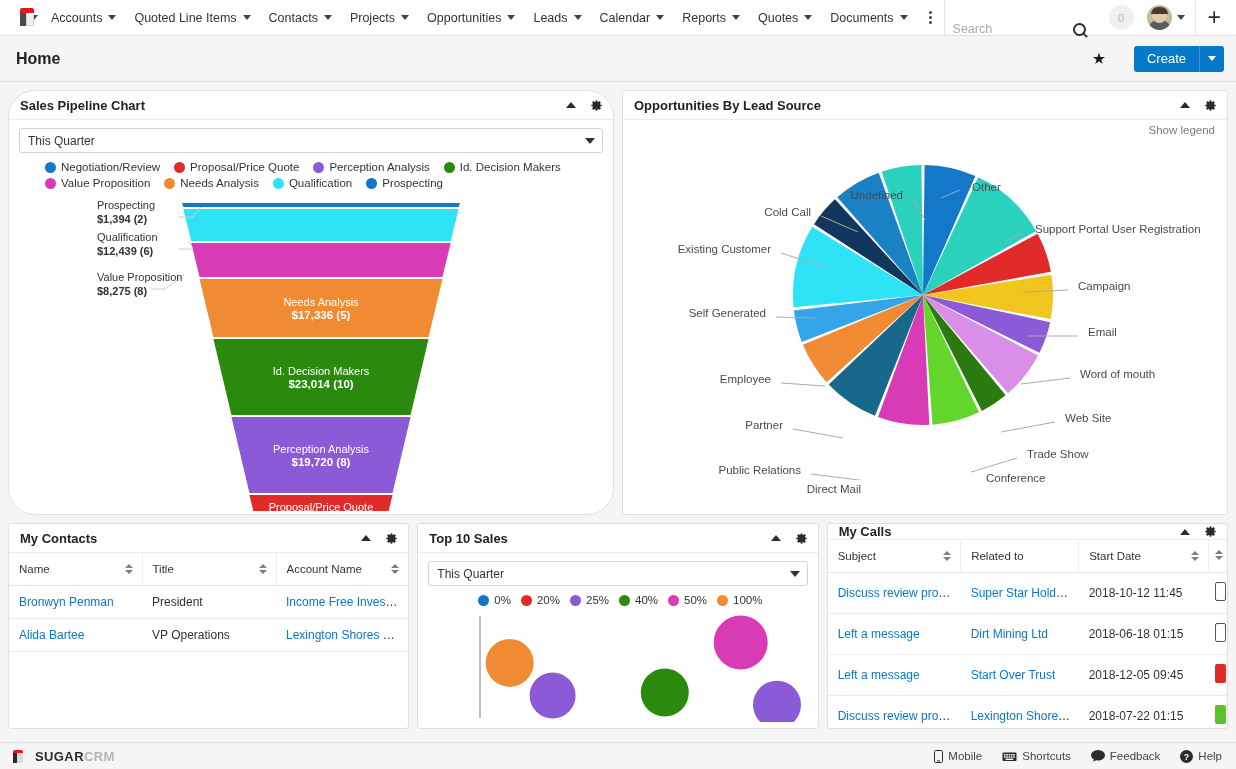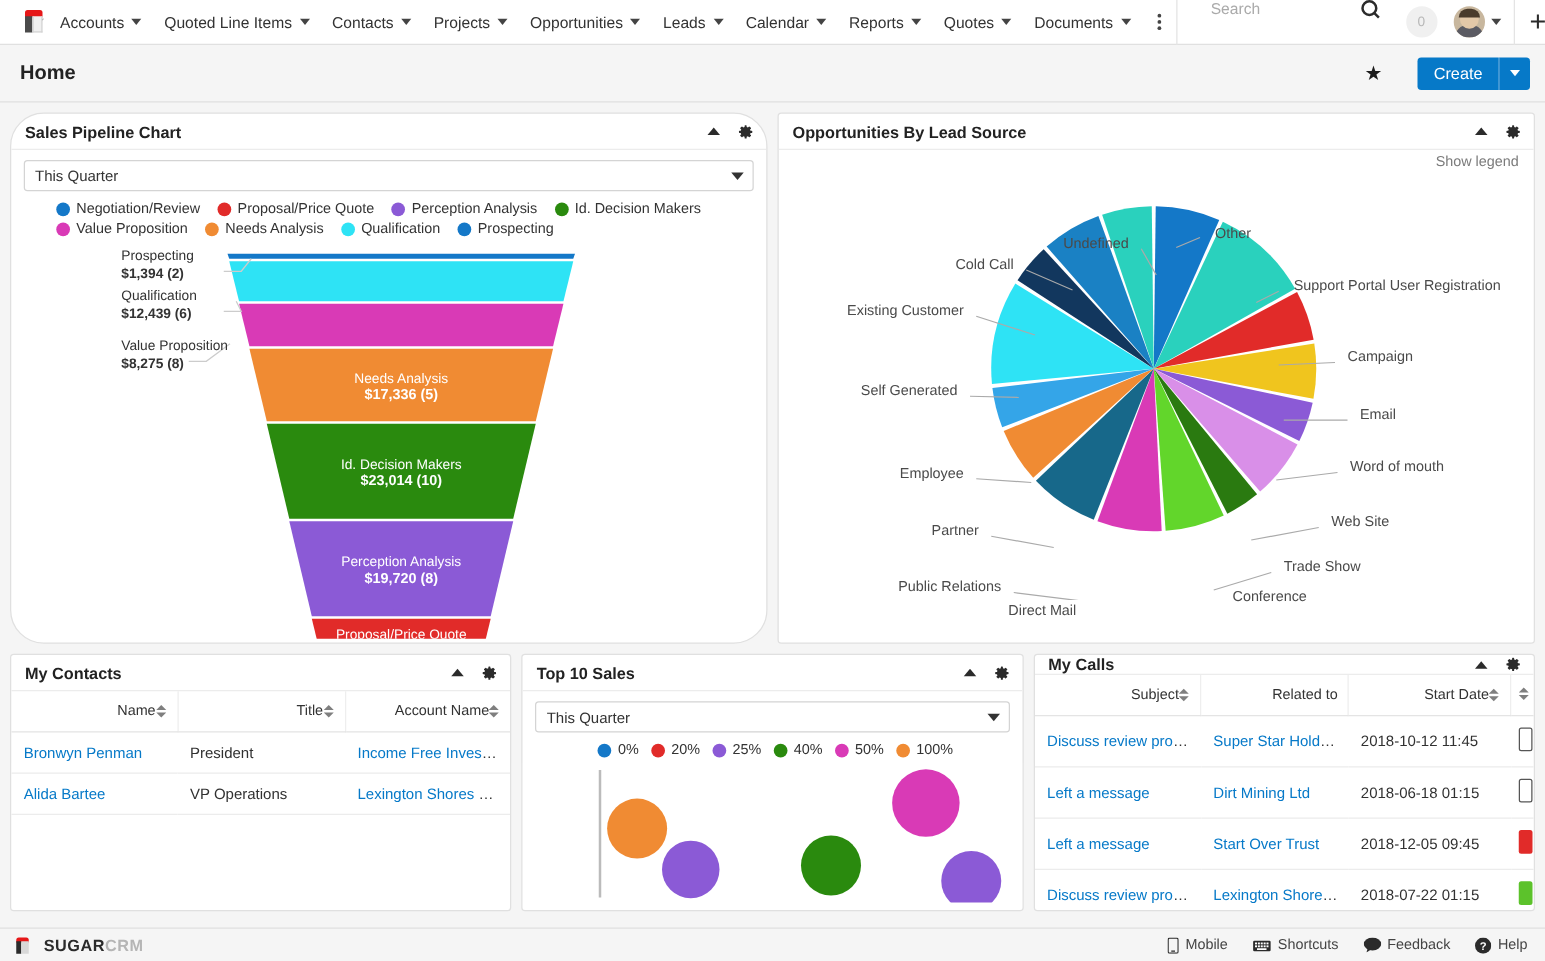--- a/index.html
+++ b/index.html
@@ -23,22 +23,22 @@
   .logo-cube .right { position: absolute; top: 5px; left: 8px; width: 8px; height: 13px;
     background: #f0f0f0; border: 1px solid #d4d4d4; border-top: none; }
   .caret { display: inline-block; width: 0; height: 0; border-left: 4px solid transparent;
     border-right: 4px solid transparent; border-top: 5px solid #444; margin-left: 6px; }
   .logo-caret { margin-left: 9px; margin-right: 4px; }
   .navitem { display: flex; align-items: center; font-size: 12.5px; color: #333;
     padding: 0 9px; height: 48px; white-space: nowrap; cursor: pointer; }
   .kebab { display: flex; flex-direction: column; gap: 2px; padding: 0 12px; cursor: pointer; }
   .kebab i { width: 3px; height: 3px; background: #444; border-radius: 50%; display: block; }
   .nav-right { margin-left: auto; display: flex; align-items: center; height: 36px; }
-  .searchbox { display: flex; align-items: flex-start; border-left: 1px solid #e4e4e4;
-    height: 36px; padding: 0 10px 0 27px; }
+  .searchbox { display: flex; align-items: flex-end; border-left: 1px solid #e4e4e4;
+    height: 36px; padding: 0 10px 0 8px; }
   .searchbox input { border: none; outline: none; font-size: 12.5px; width: 112px;
     font-family: "Liberation Sans", sans-serif; color: #333; background: transparent; }
   .searchbox input::placeholder { color: #aaa; }
   .srch-ico { width: 13px; height: 13px; border: 2px solid #2b2b2b; border-radius: 50%;
     position: relative; margin-left: 8px; cursor: pointer; }
   .srch-ico::after { content:''; position: absolute; width: 6px; height: 2px; background: #2b2b2b;
     transform: rotate(45deg); bottom: -2px; right: -4px; }
   .notif { width: 25px; height: 25px; border-radius: 50%; background: #f0f0f0; color: #b8b8b8;
     font-size: 11px; display: flex; align-items: center; justify-content: center; margin: 0 13px; cursor: pointer; }
   .avatar { width: 25px; height: 25px; border-radius: 50%; overflow: hidden; background: #c8b79e;
@@ -98,21 +98,21 @@
   .funnel-svg { display: block; }
   .fcall { position: absolute; font-size: 11px; line-height: 1.25; color: #333; }
 
   
   .pie-area { position: relative; flex: 1; }
   .show-legend { position: absolute; right: 12px; top: 4px; font-size: 11.5px; color: #7b7b7b; cursor: pointer; }
   .pie-lbl { position: absolute; font-size: 11.5px; color: #4a4a4a; white-space: nowrap; }
 
   
   .tbl { width: 100%; border-collapse: collapse; table-layout: fixed; }
-  .tbl th { font-size: 11.5px; font-weight: normal; color: #333; text-align: right;
+  .tbl th { font-size: 11.5px; font-weight: normal; color: #333; text-align: left;
     padding: 9px 8px 9px 10px; border-bottom: 1px solid #e4e4e4; border-right: 1px solid #eee;
     height: 32px; vertical-align: middle; }
   .tbl td { font-size: 12px; padding: 9px 8px 9px 10px; border-bottom: 1px solid #ececec;
     height: 32px; white-space: nowrap; overflow: hidden; text-overflow: ellipsis; }
   .tbl a { color: #0679c8; text-decoration: none; cursor: pointer; }
   .sort { float: right; display: inline-block; width: 9px; margin-top: 1px; }
   .sort i { display: block; width: 0; height: 0; border-left: 4px solid transparent;
     border-right: 4px solid transparent; }
   .sort .up { border-bottom: 4px solid #7f7f7f; margin-bottom: 2px; }
   .sort .dn { border-top: 4px solid #7f7f7f; }

